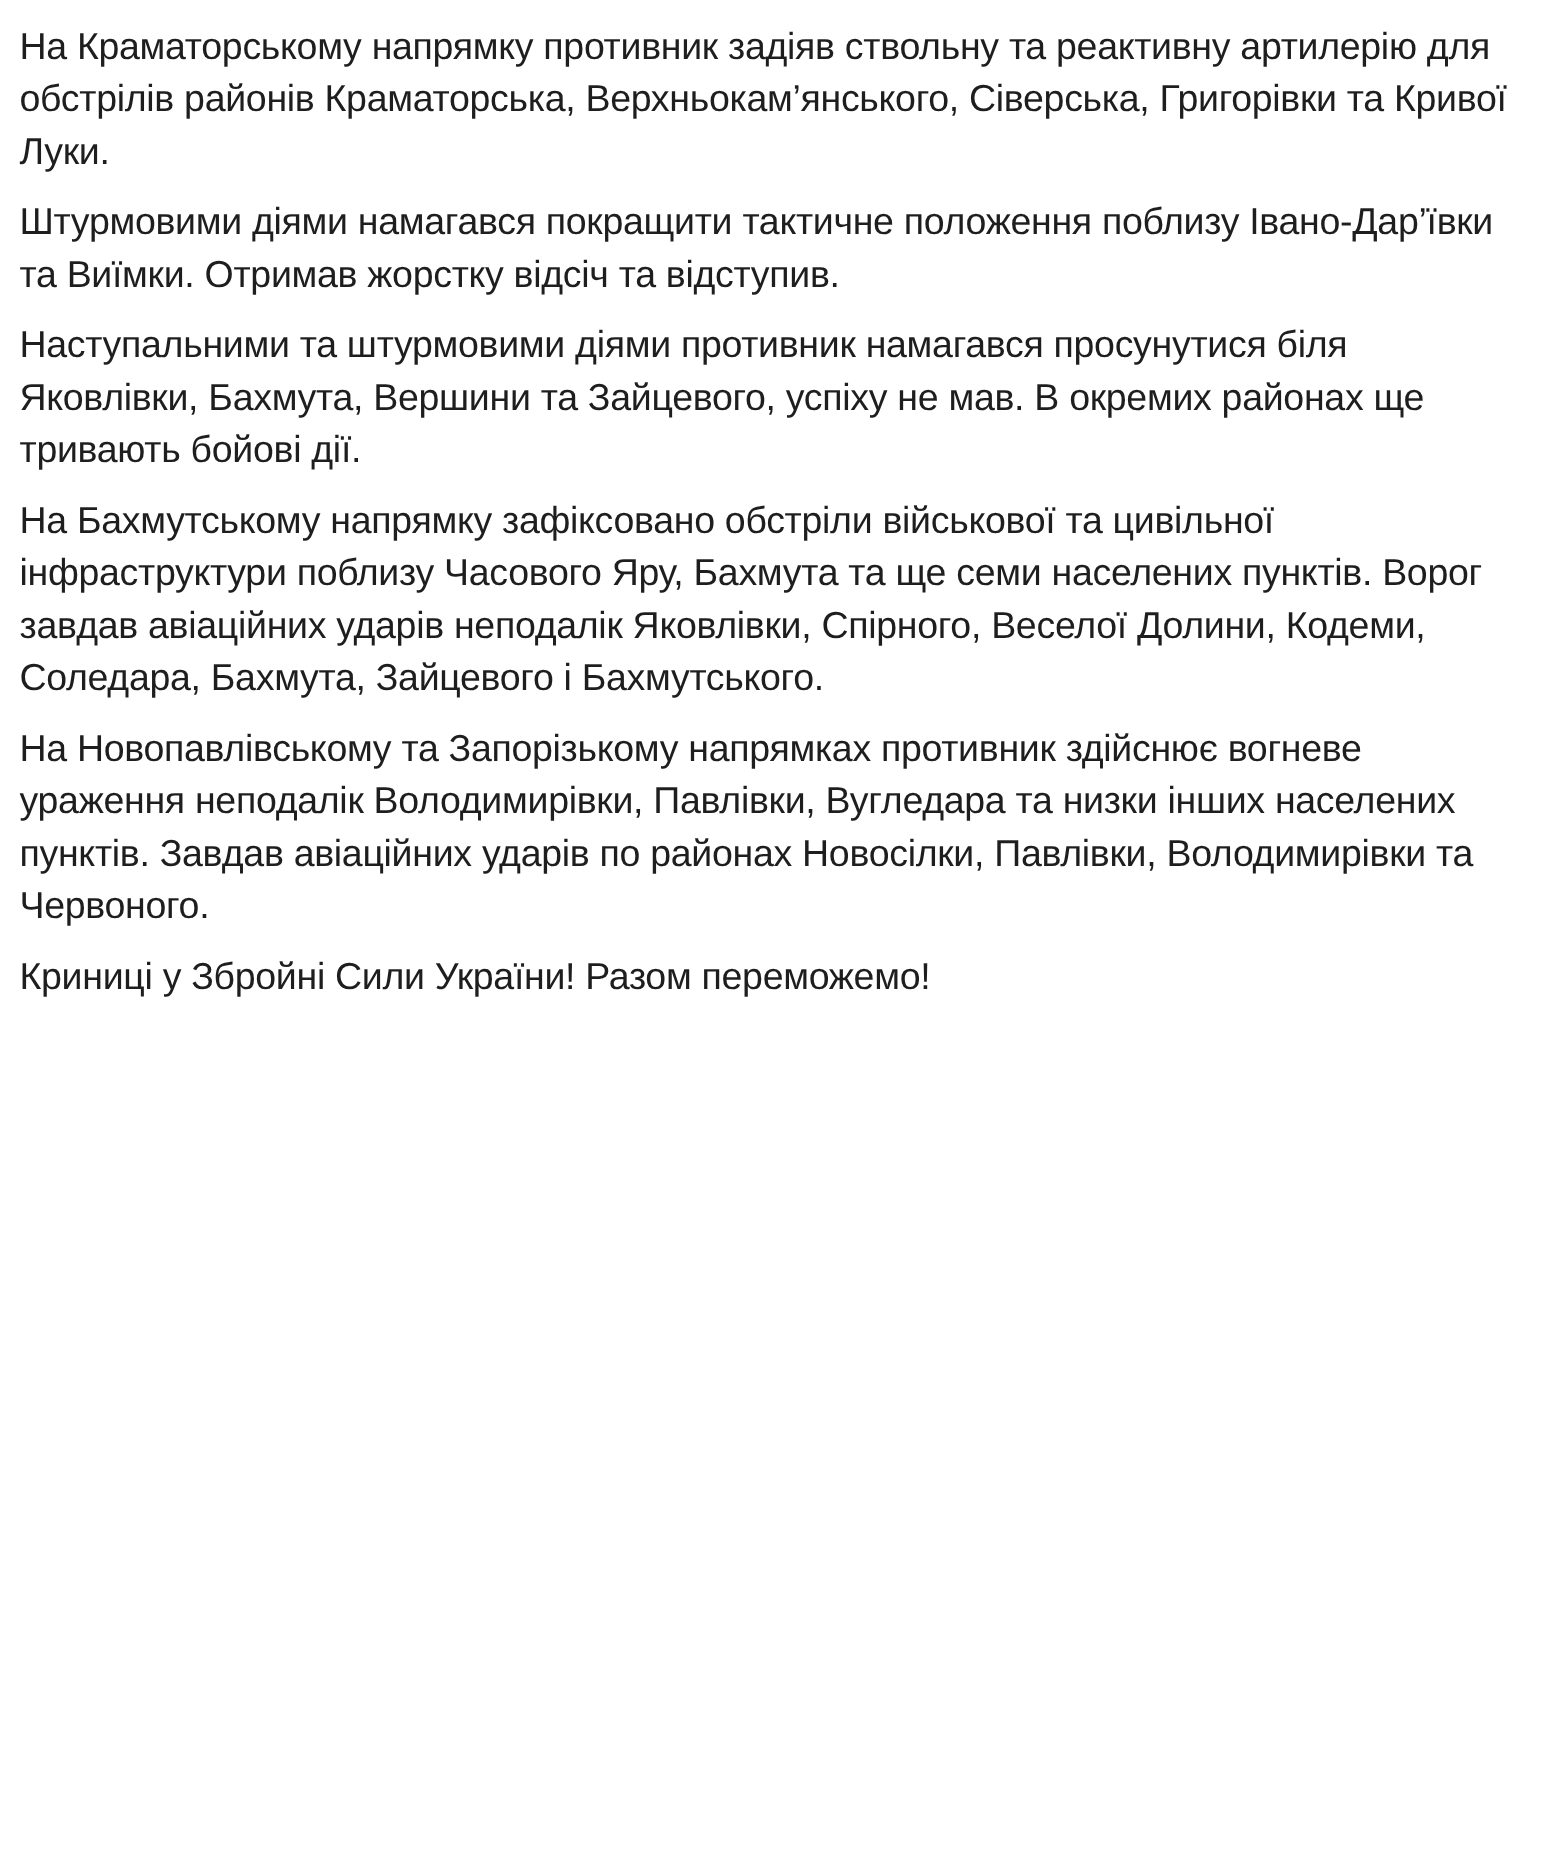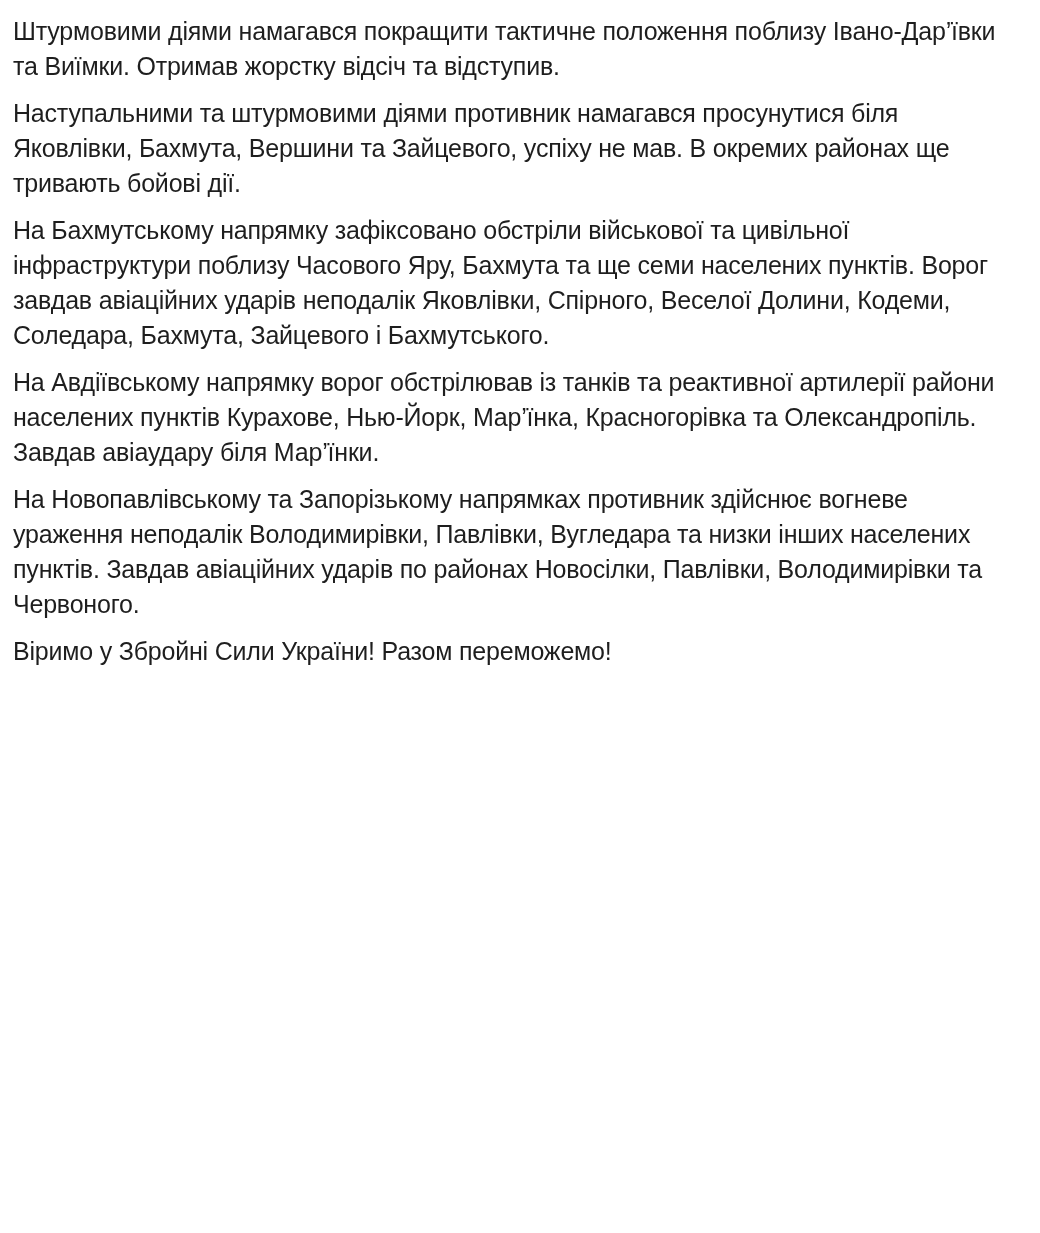--- a/index.html
+++ b/index.html
@@ -28,20 +28,20 @@
   }
   .report p:last-child {
     margin-bottom: 0;
   }
 </style>
 </head>
 <body>
 
 <div class="page">
   <div class="report">
+    <p>На Краматорському напрямку противник задіяв ствольну та реактивну артилерію для обстрілів районів Краматорська, Верхньокам’янського, Сіверська, Григорівки та Кривої Луки.</p>
     <p>Штурмовими діями намагався покращити тактичне положення поблизу Івано-Дар’ївки та Виїмки. Отримав жорстку відсіч та відступив.</p>
     <p>Наступальними та штурмовими діями противник намагався просунутися біля Яковлівки, Бахмута, Вершини та Зайцевого, успіху не мав. В окремих районах ще тривають бойові дії.</p>
     <p>На Бахмутському напрямку зафіксовано обстріли військової та цивільної інфраструктури поблизу Часового Яру, Бахмута та ще семи населених пунктів. Ворог завдав авіаційних ударів неподалік Яковлівки, Спірного, Веселої Долини, Кодеми, Соледара, Бахмута, Зайцевого і Бахмутського.</p>
-    <p>На Авдіївському напрямку ворог обстрілював із танків та реактивної артилерії райони населених пунктів Курахове, Нью-Йорк, Мар’їнка, Красногорівка та Олександропіль. Завдав авіаудару біля Мар’їнки.</p>
     <p>На Новопавлівському та Запорізькому напрямках противник здійснює вогневе ураження неподалік Володимирівки, Павлівки, Вугледара та низки інших населених пунктів. Завдав авіаційних ударів по районах Новосілки, Павлівки, Володимирівки та Червоного.</p>
-    <p>Віримо у Збройні Сили України! Разом переможемо!</p>
+    <p>Криниці у Збройні Сили України! Разом переможемо!</p>
   </div>
 </div>
 
 </body></html>

